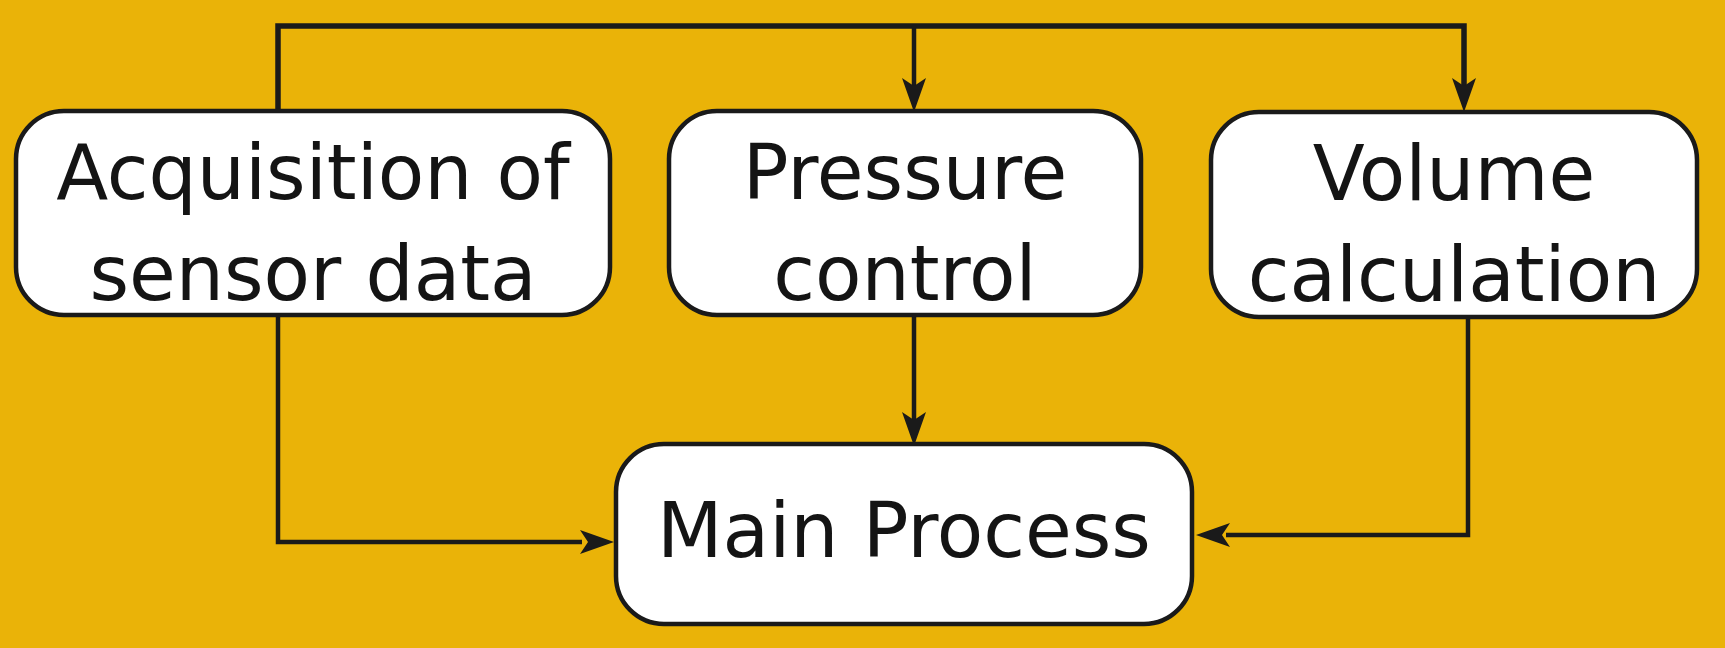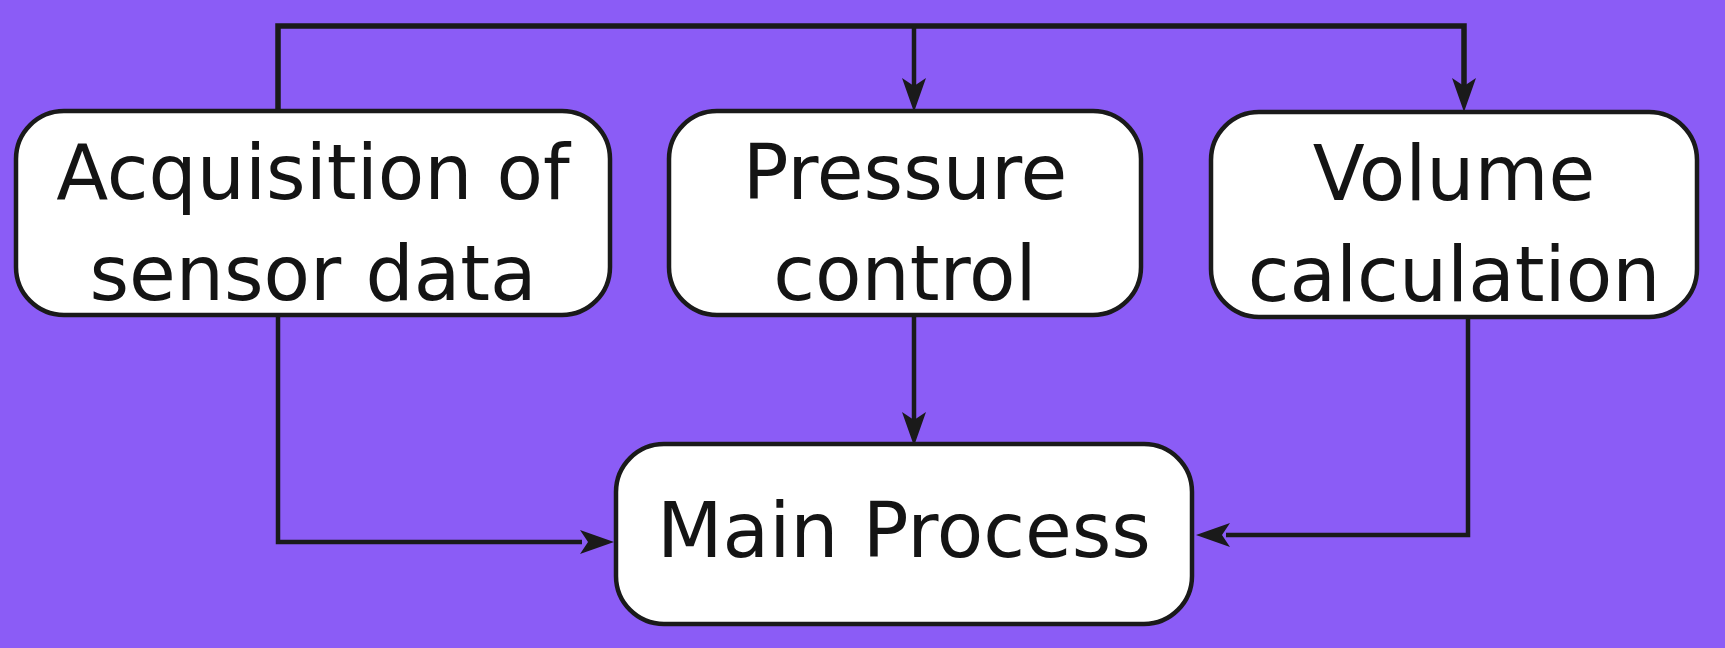--- a/index.html
+++ b/index.html
@@ -4,21 +4,21 @@
 <style>
   html, body {
     margin: 0;
     padding: 0;
     background: #ffffff;
   }
   .stage {
     width: 1725px;
     height: 648px;
     overflow: hidden;
-    background: #8b5cf6;
+    background: #eab308;
   }
   svg {
     display: block;
   }
   .node-label {
     font-family: "DejaVu Sans", "Liberation Sans", sans-serif;
     font-size: 76px;
     font-weight: 400;
     text-anchor: middle;
   }

